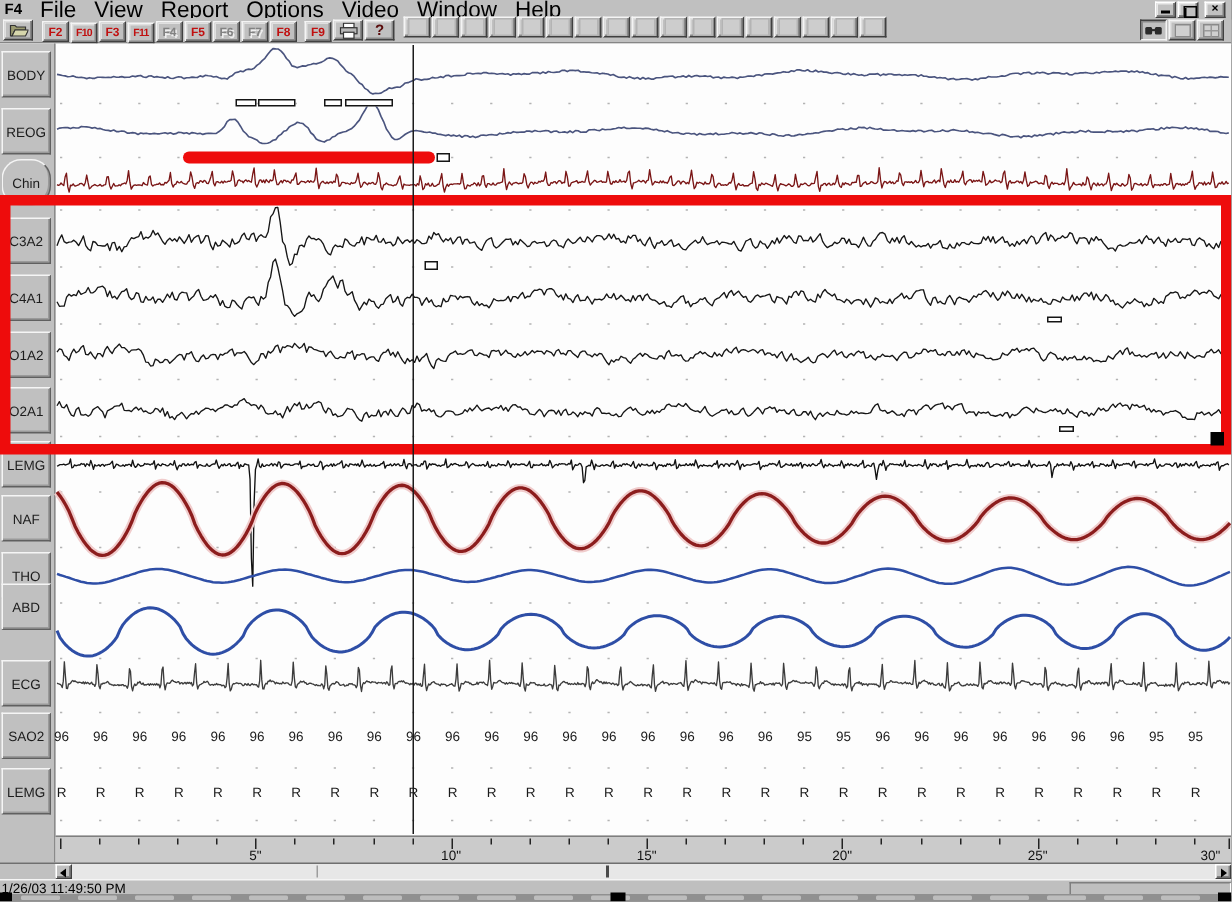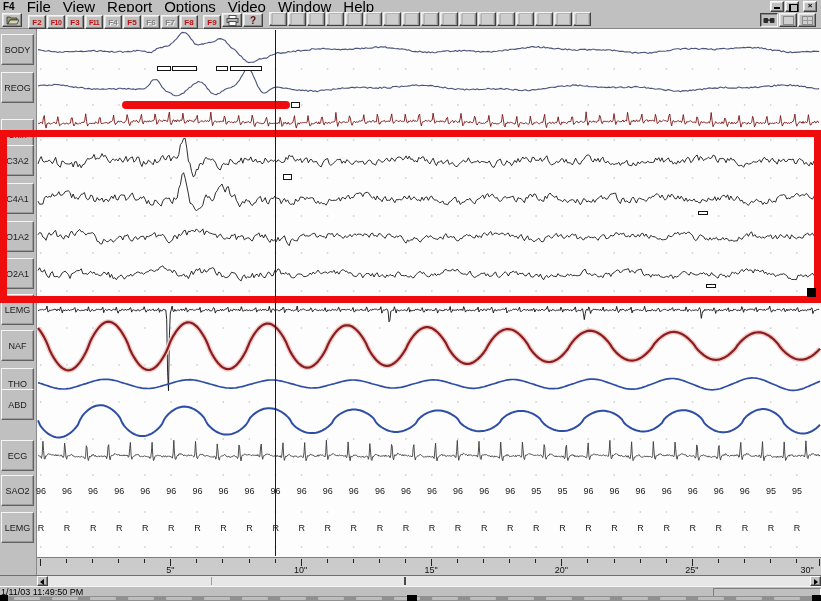--- a/index.html
+++ b/index.html
@@ -170,21 +170,21 @@
           <line x1="5.5" y1="0.5" x2="5.5" y2="8.5" stroke="#9a9a9a"></line>
         </svg>
       </button>
     </div>
   </div>
 
   <div id="workspace">
     <div id="labelcol">
         <div class="chlabel" style="top: 5px;">BODY</div>
         <div class="chlabel" style="top: 43px;">REOG</div>
-        <div class="chlabel" style="top: 90px;">Chin</div>
+        <div class="chlabel" style="top: 77px; border-radius: 13px;">Chin</div>
         <div class="chlabel" style="top: 116px;">C3A2</div>
         <div class="chlabel" style="top: 154px;">C4A1</div>
         <div class="chlabel" style="top: 192px;">O1A2</div>
         <div class="chlabel" style="top: 229px;">O2A1</div>
         <div class="chlabel" style="top: 265px;">LEMG</div>
         <div class="chlabel" style="top: 301px;">NAF</div>
         <div class="chlabel" style="top: 339px;">THO</div>
         <div class="chlabel" style="top: 360px;">ABD</div>
         <div class="chlabel" style="top: 411px; text-align: right;">ECG</div>
         <div class="chlabel" style="top: 446px;">SAO2</div>
@@ -344,21 +344,21 @@
         <span class="arrow-left"></span>
       </div>
     <div class="sbtn" style="right:0;">
         <span class="arrow-right"></span>
       </div>
     <div class="smark" style="left:211px;"></div>
     <div class="sthumb" style="left:404px;"></div>
   </div>
 
   <div id="statusbar">
-    <span class="dt">1/11/03 11:49:50 PM</span>
+    <span class="dt">1/26/03 11:49:50 PM</span>
     <div class="statuspanel"></div>
   </div>
 
   <div id="tasksliver">
       <div class="dash" style="left: 14px;"></div>
       <div class="dash" style="left: 52px;"></div>
       <div class="dash" style="left: 90px;"></div>
       <div class="dash" style="left: 128px;"></div>
       <div class="dash" style="left: 166px;"></div>
       <div class="dash" style="left: 204px;"></div>

